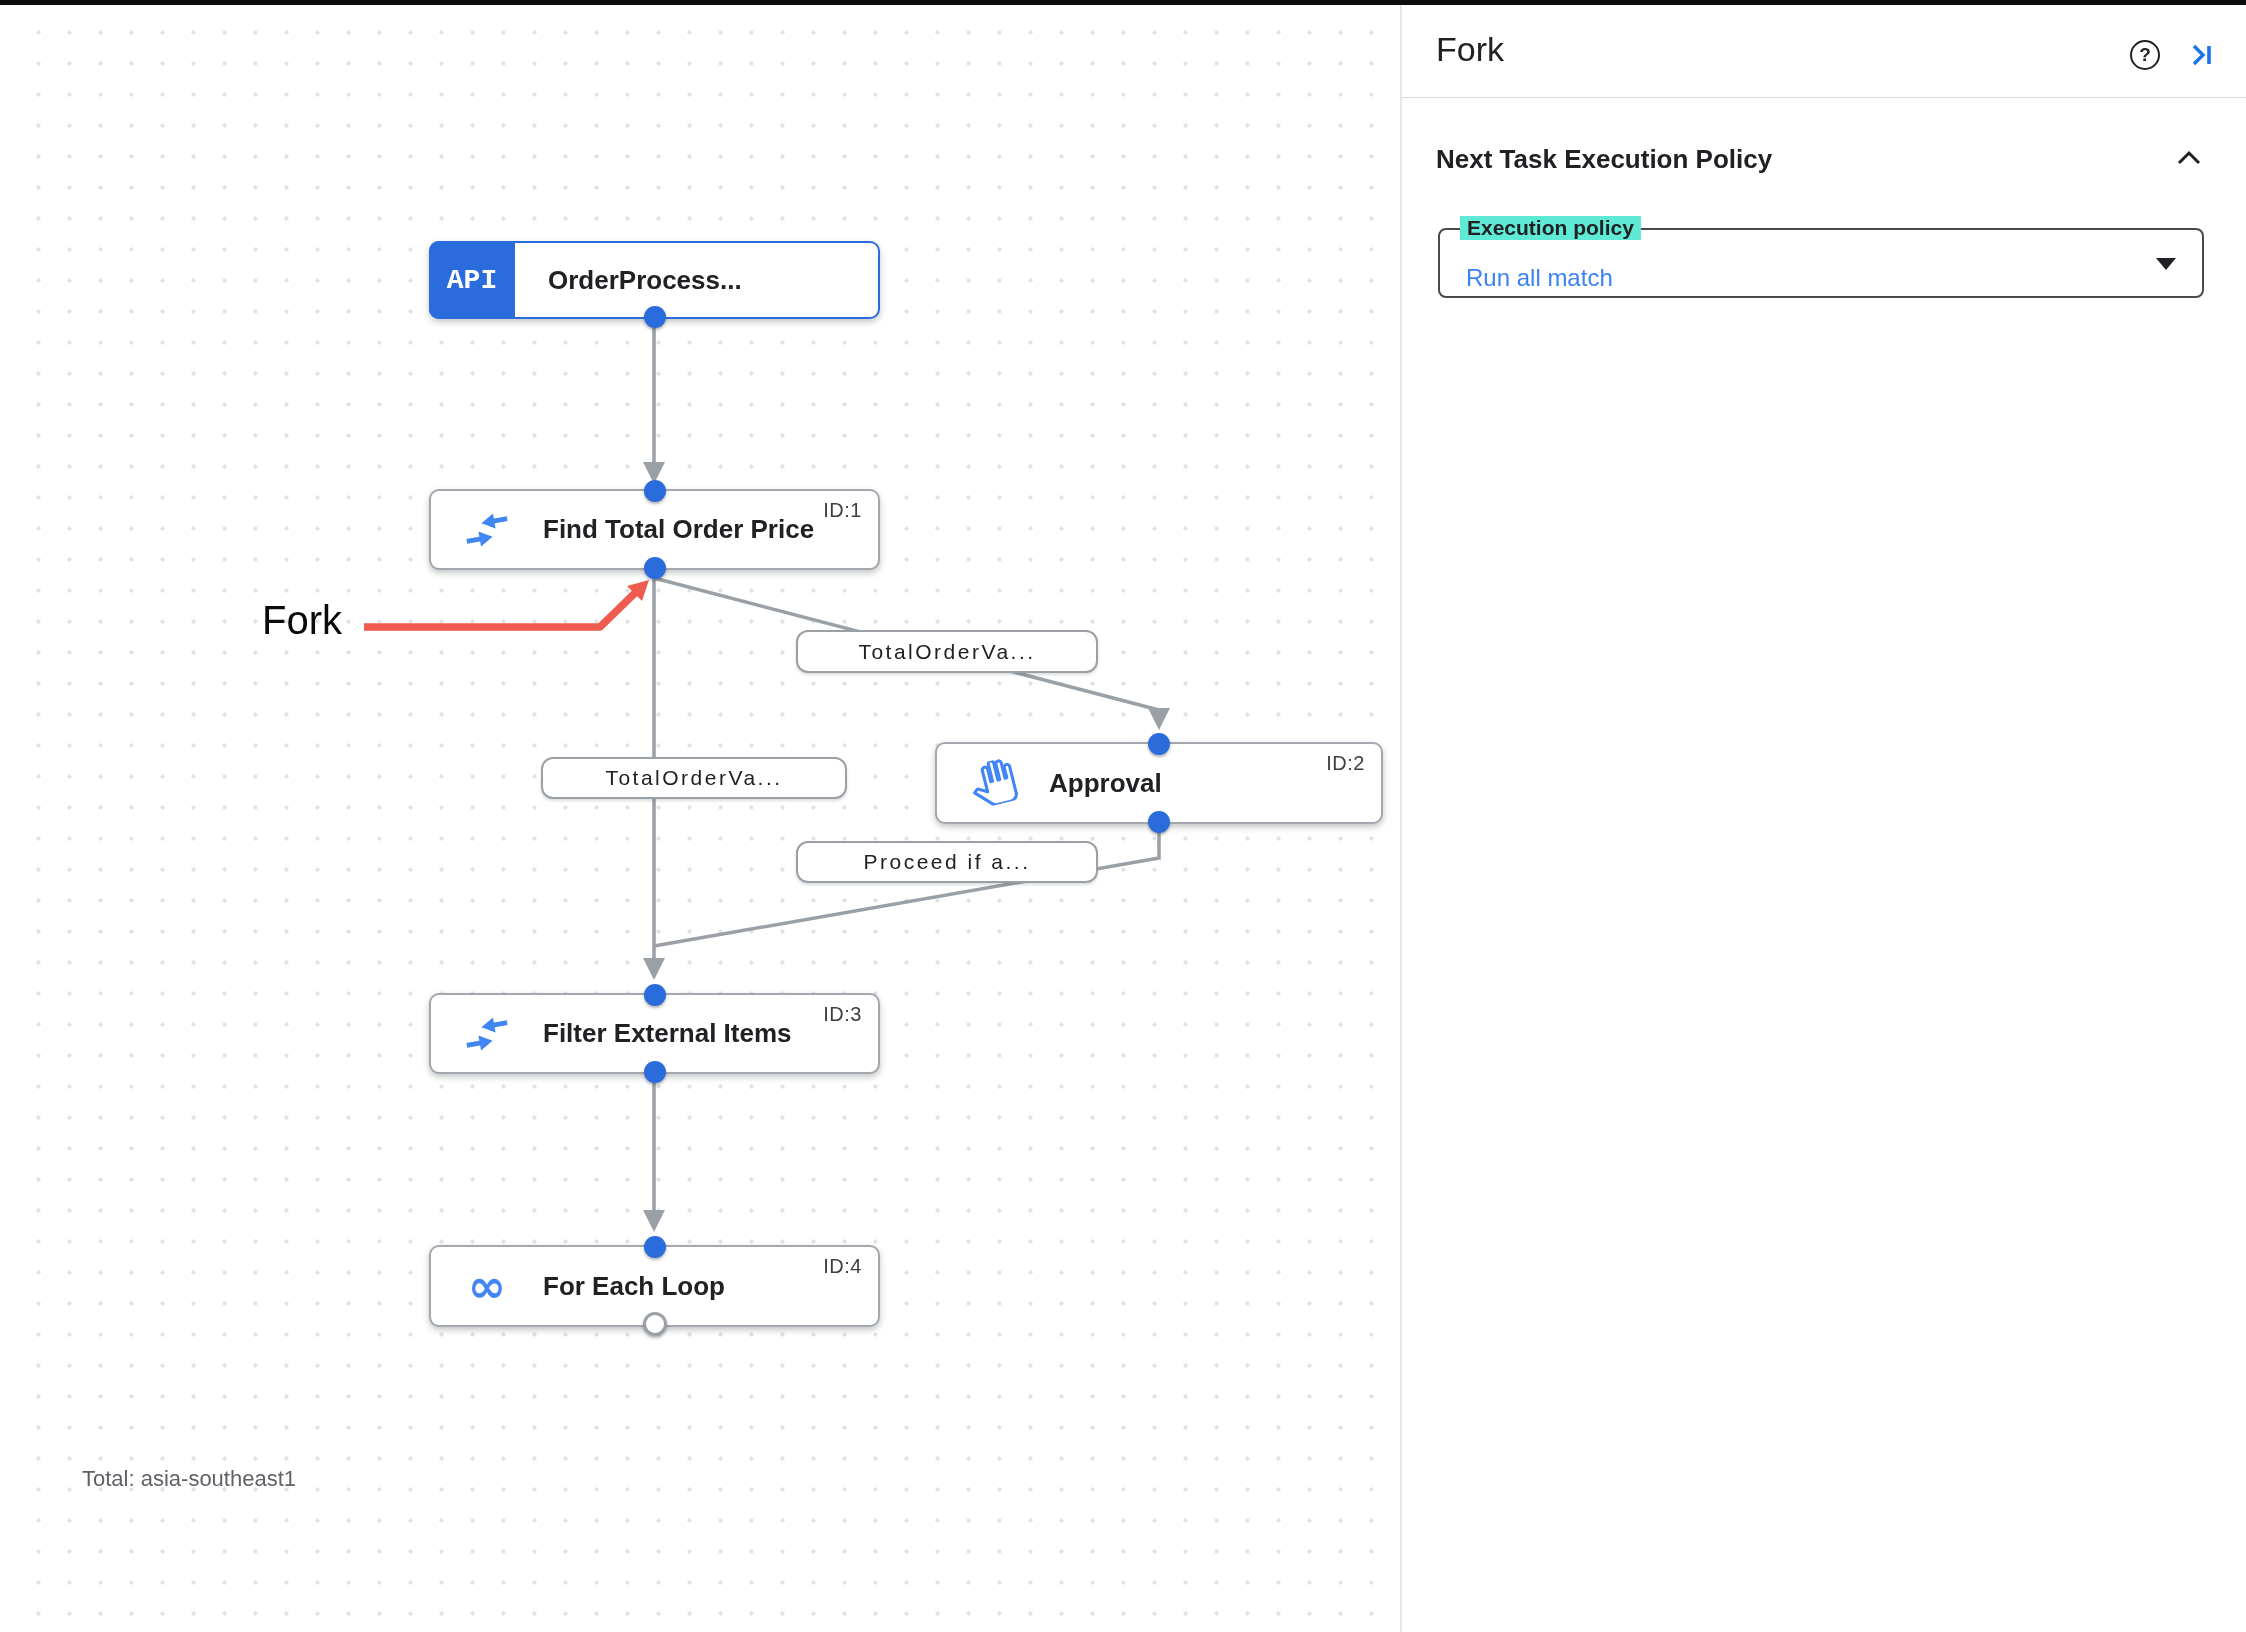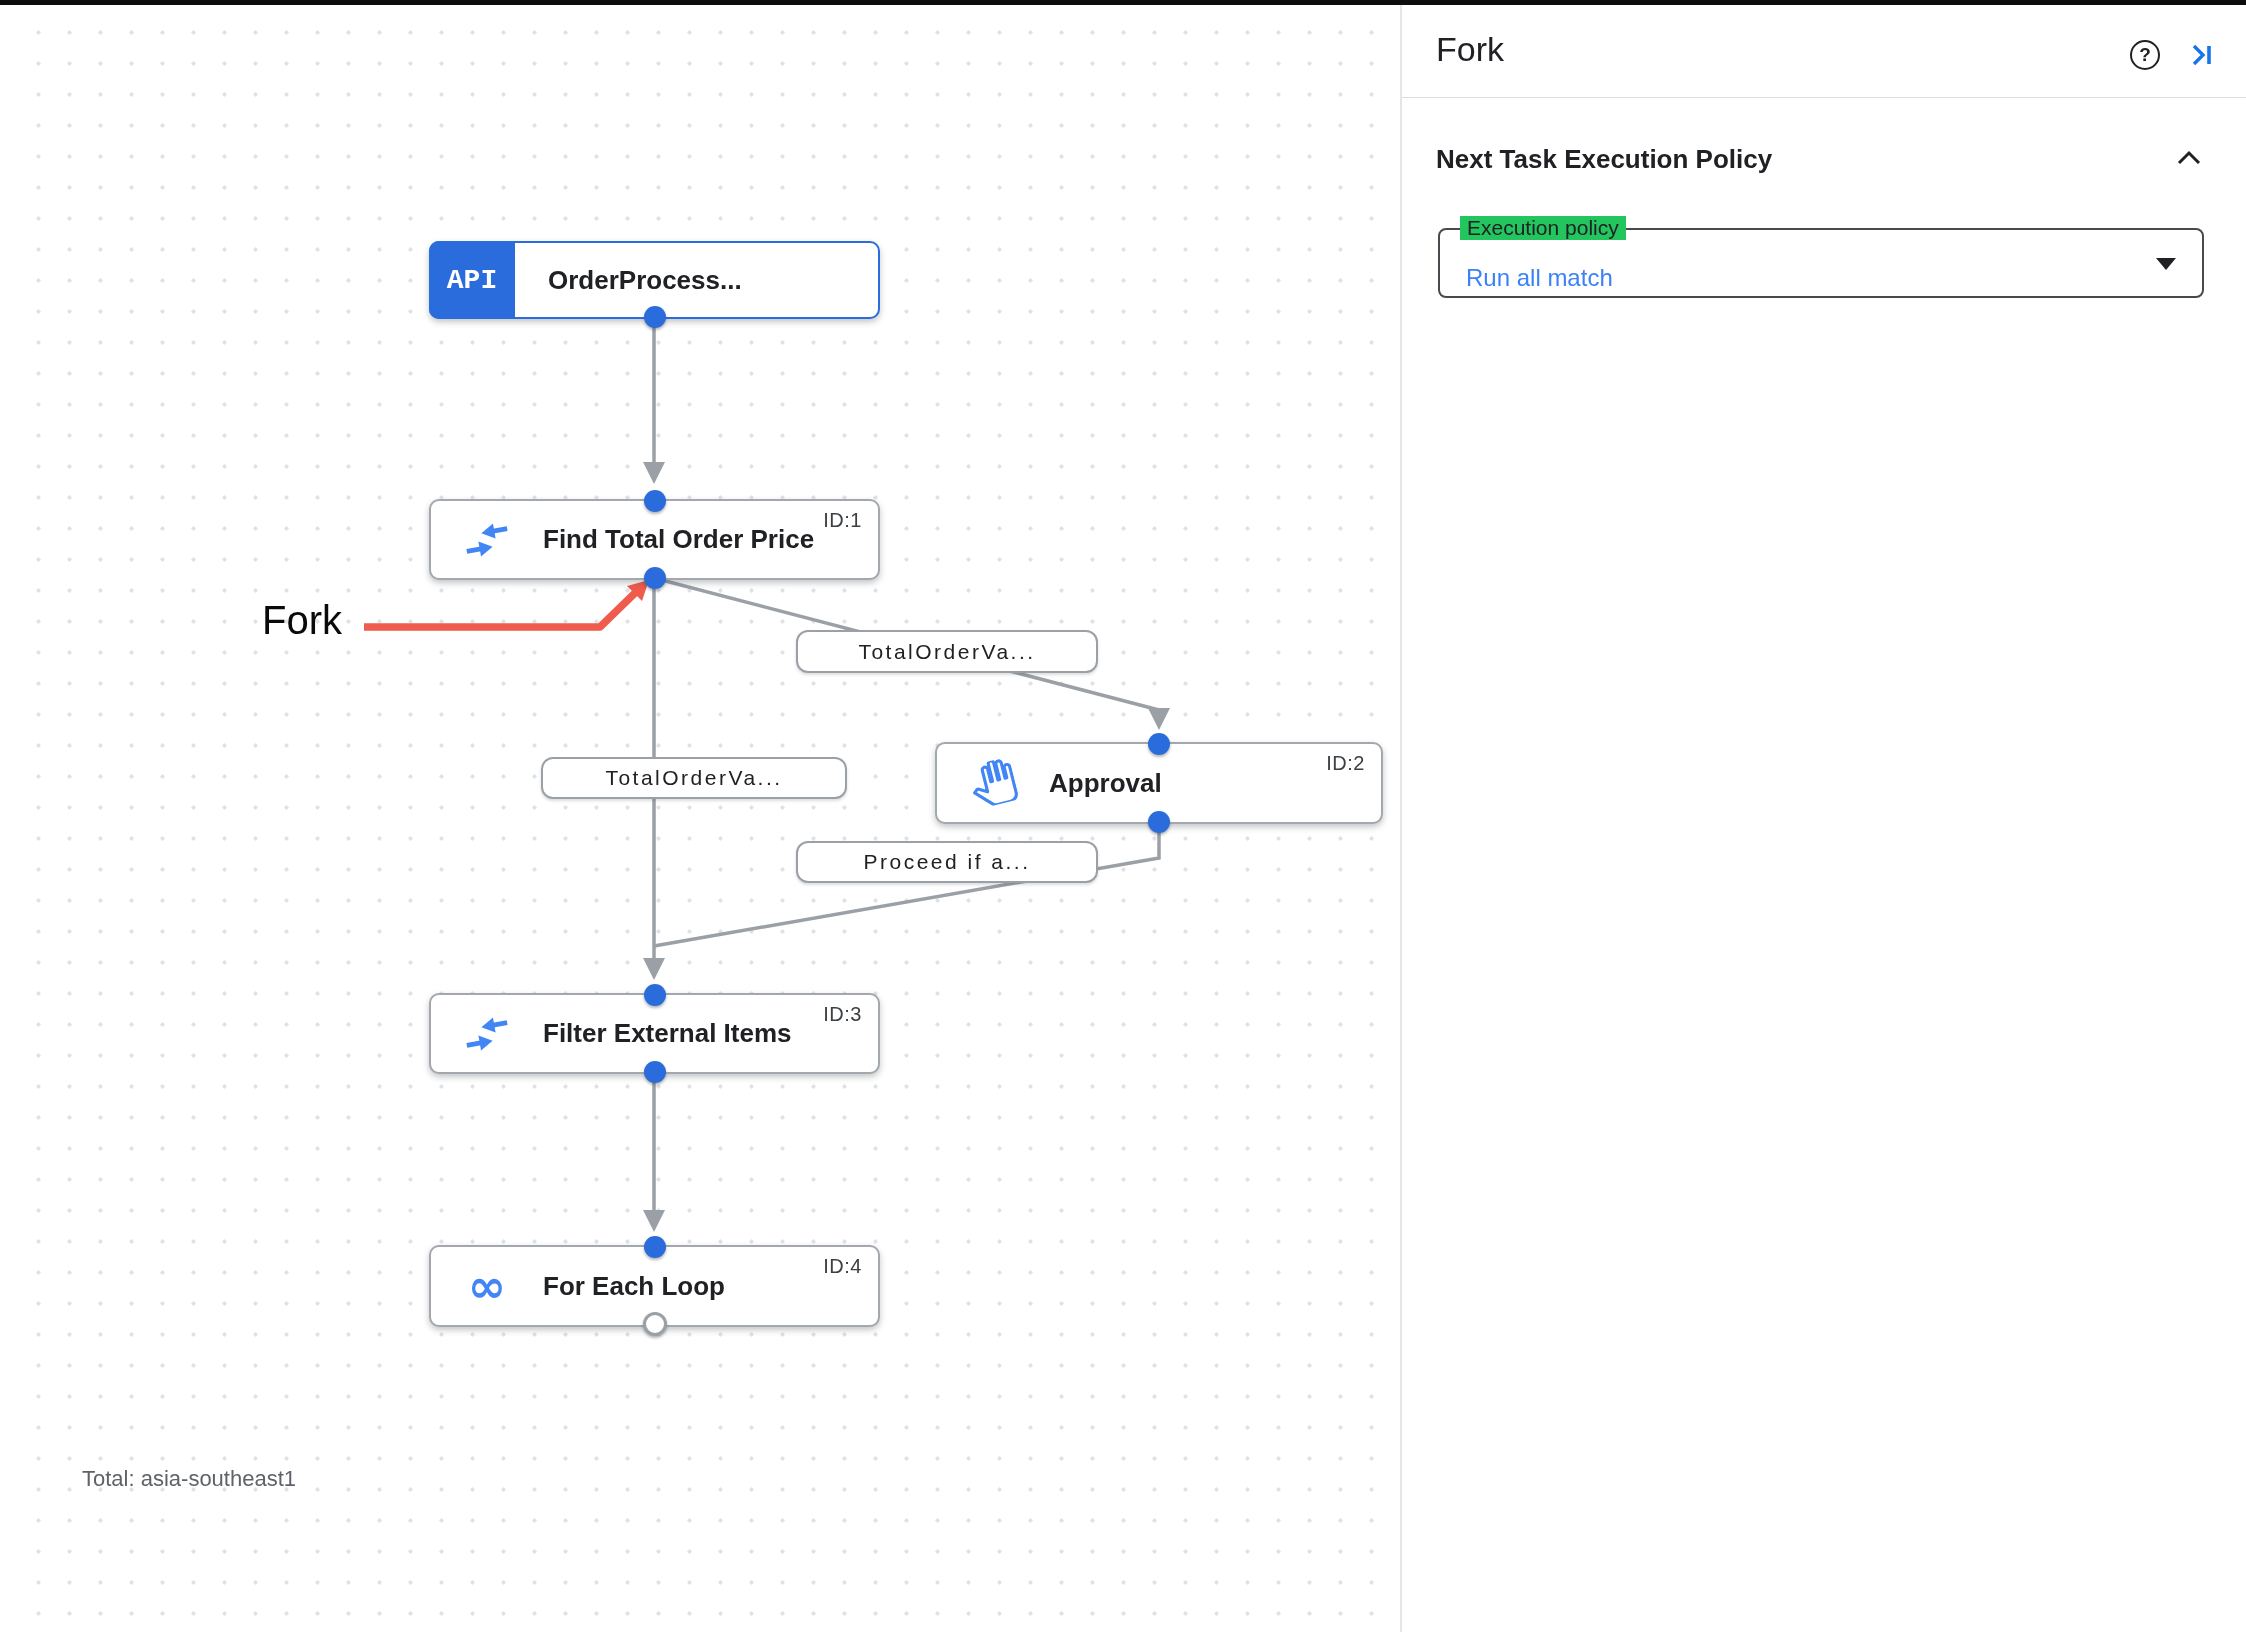--- a/index.html
+++ b/index.html
@@ -46,22 +46,22 @@
   .panel-actions{position:absolute;right:30px;top:40px;display:flex;gap:26px;align-items:center;}
   .help-icon{width:30px;height:30px;border:2.5px solid #202124;border-radius:50%;
              display:flex;align-items:center;justify-content:center;
              font-size:19px;font-weight:bold;color:#202124;box-sizing:border-box;cursor:pointer;}
   .panel-divider{position:absolute;left:0;top:97px;width:100%;height:1px;background:#dadce0;}
   .section-title{position:absolute;left:34px;top:144px;font-size:26px;font-weight:bold;color:#202124;}
   .section-chevron{position:absolute;right:42px;top:148px;cursor:pointer;}
 
   .select-field{position:absolute;left:36px;top:228px;width:766px;height:70px;
                 border:2px solid #474b4f;border-radius:8px;box-sizing:border-box;cursor:pointer;}
-  .select-label{position:absolute;left:20px;top:-14px;background:#22c55e;padding:0 7px;
-                font-size:21px;font-weight:normal;color:#202124;white-space:nowrap;}
+  .select-label{position:absolute;left:20px;top:-14px;background:#5eead4;padding:0 7px;
+                font-size:21px;font-weight:bold;color:#202124;white-space:nowrap;}
   .select-value{position:absolute;left:26px;top:15px;height:100%;display:flex;align-items:center;
                 font-size:24px;color:#3b82f6;}
   .select-arrow{position:absolute;right:26px;top:50%;margin-top:-5px;width:0;height:0;
                 border-left:10px solid transparent;border-right:10px solid transparent;
                 border-top:12px solid #202124;}
 </style>
 </head>
 <body>
 
 <div id="stage">
@@ -87,21 +87,21 @@
       <path d="M332 627 H568 L604 592" stroke="#ef5b4d" stroke-width="7.5" fill="none" stroke-linejoin="round"></path>
       <polygon fill="#ef5b4d" points="617,580 610,601 595,586"></polygon>
     </svg>
 
     <div class="node trigger" style="left:397px;top:241px;width:451px;height:78px">
       <span class="api-badge">API</span>
       <span class="node-title">OrderProcess...</span>
       <span class="port port-out"></span>
     </div>
 
-    <div class="node" style="left:397px;top:499px;width:451px;height:81px">
+    <div class="node" style="left:397px;top:489px;width:451px;height:81px">
       <span class="node-id">ID:1</span>
       <span class="node-icon">
         <svg width="48" height="36" viewBox="0 0 44 32" style="transform:rotate(-10deg)">
           <g stroke="#4285f4" stroke-width="4.5" fill="none">
             <path d="M2 23 L15 23"></path>
               <path d="M42 9 L29 9"></path>
           </g>
           <g fill="#4285f4">
             <polygon points="14,16 14,30 26,23"></polygon>
               <polygon points="30,2 30,16 18,9"></polygon>

